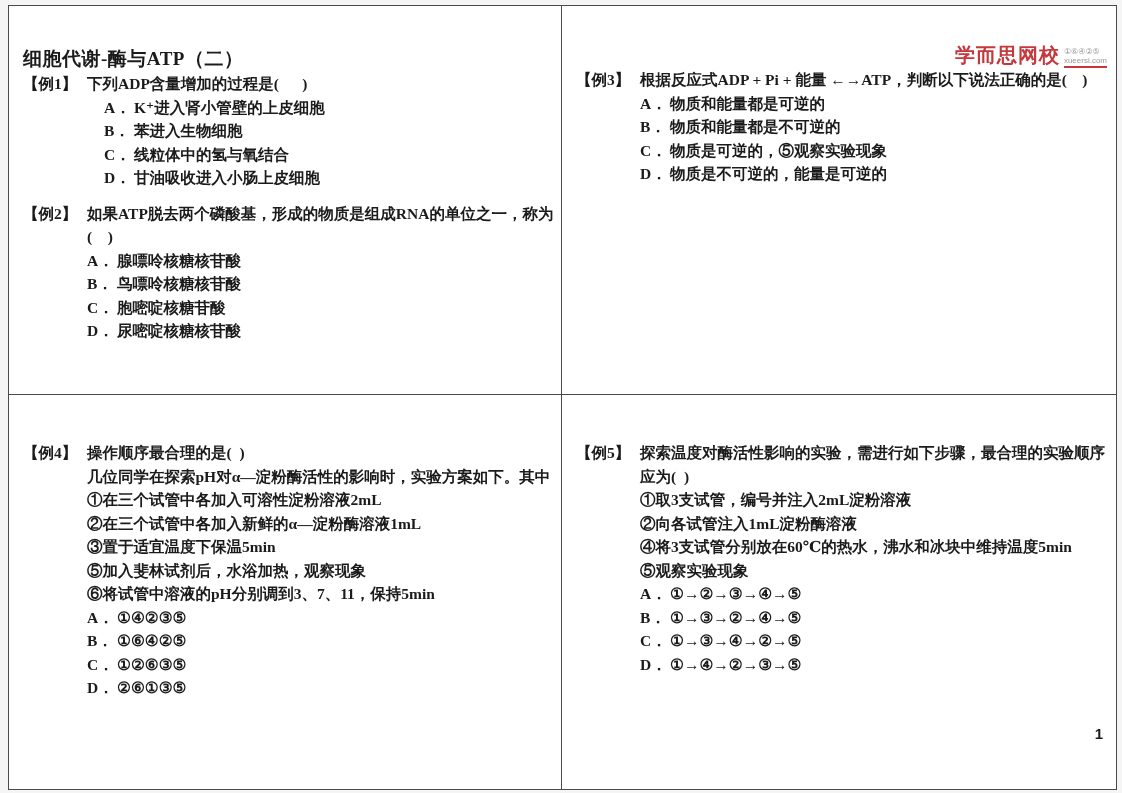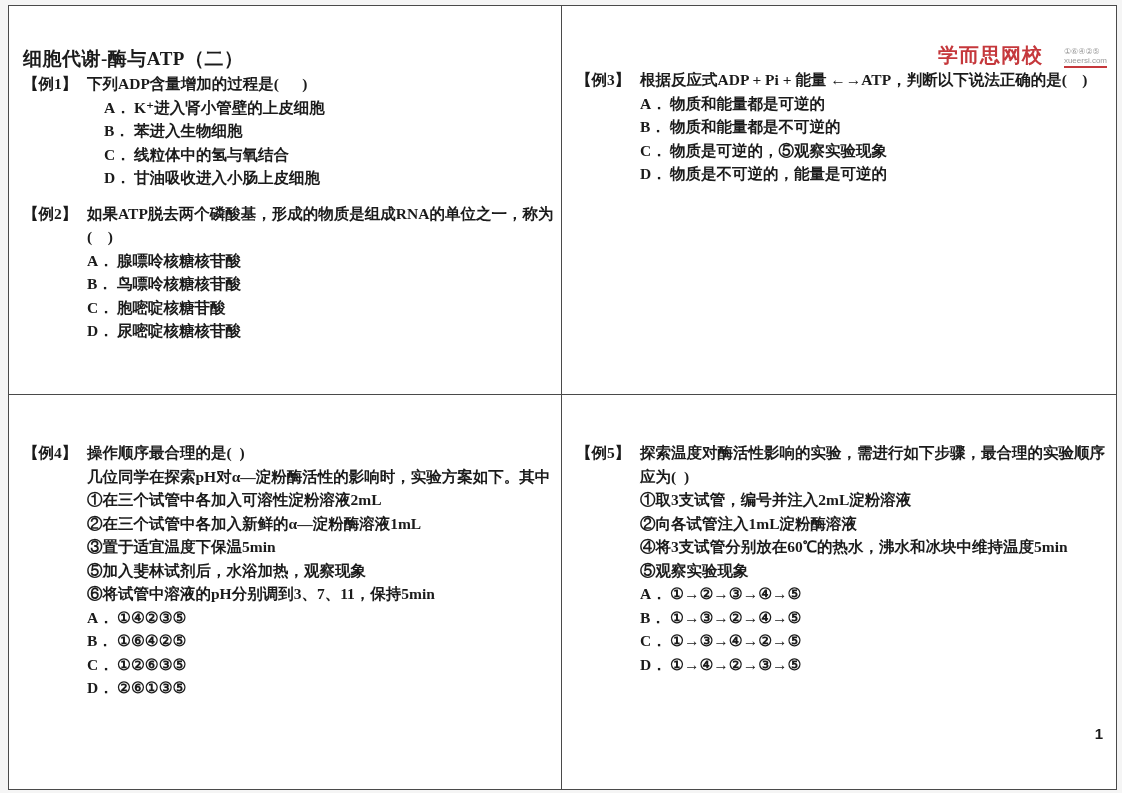--- a/index.html
+++ b/index.html
@@ -31,29 +31,29 @@
     line-height: 26px; letter-spacing: .5px;
   }
   .q {
     position: relative;
     padding-left: 64px;
     font-size: 15.5px; font-weight: bold;
     line-height: 23.5px;
   }
   .q + .q { margin-top: 12px; }
   .q-label { position: absolute; left: 0; top: 0; white-space: pre; }
-  .line { white-space: pre; font-family: Liberation Serif, serif; }
+  .line { white-space: pre; }
   .opt { display: flex; }
   .opt-letter { min-width: 30px; white-space: pre; }
   .opt-text { white-space: pre; }
   .opts-indent .opt { padding-left: 17px; }
 
   .logo {
     position: absolute; top: 38px; right: 9px;
-    display: flex; align-items: flex-start; gap: 21px;
+    display: flex; align-items: flex-start; gap: 4px;
   }
   .logo-brand {
     color: #c5383c; font-size: 20px; font-weight: bold;
     line-height: 22px; letter-spacing: 1px;
   }
   .logo-side {
     display: flex; flex-direction: column;
     font-family: "Liberation Sans", "DejaVu Sans", sans-serif;
     font-size: 8px; color: #9a9a9a; line-height: 9px;
     border-bottom: 2px solid #c5383c; padding-bottom: 1px;

